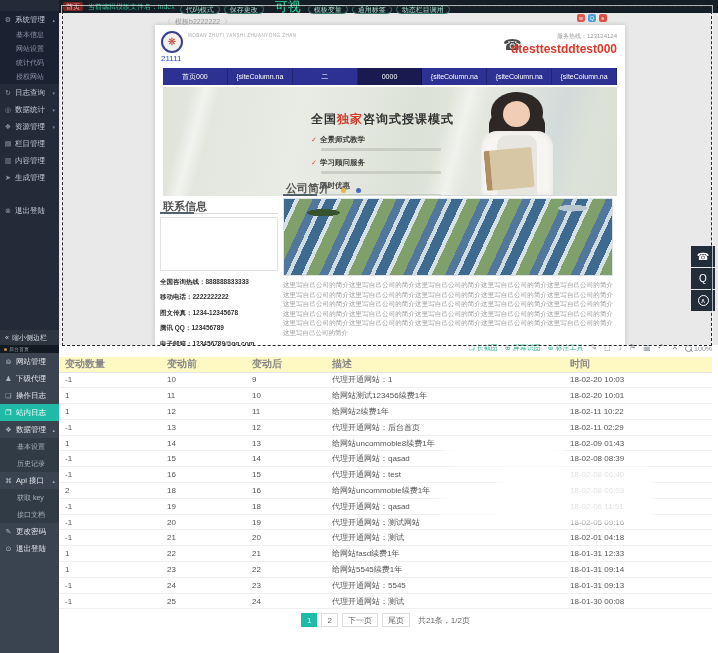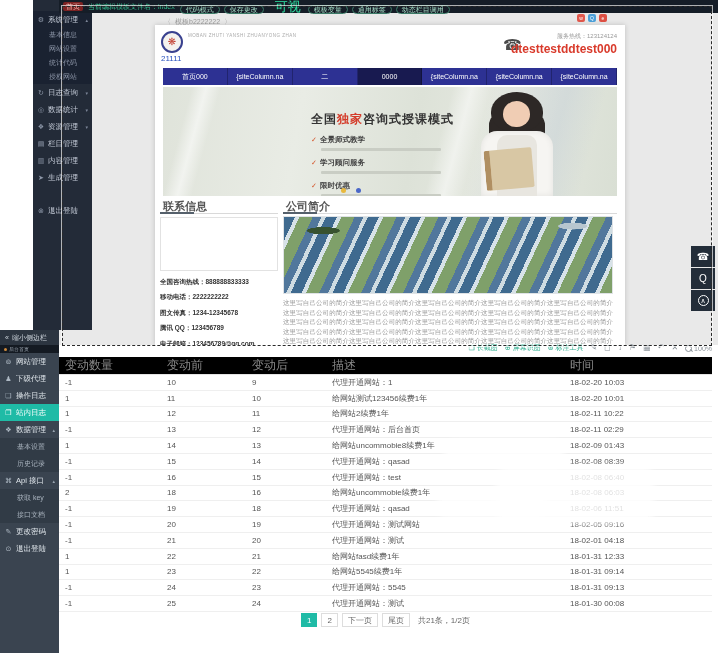--- a/index.html
+++ b/index.html
@@ -9,21 +9,21 @@
   
   .etoolbar{position:absolute;left:59px;top:0;width:659px;height:13px;background:#151d27;
             display:flex;align-items:center;gap:5px;padding:0 4px;z-index:20;}
   .etoolbar .badge{background:#7d2323;color:#f3b8b0;font-size:7px;padding:0 3px;border-radius:2px;line-height:9px;}
   .etoolbar .status{color:#35c08e;font-size:7px;white-space:nowrap;}
   .etoolbar .pill{border:1px solid #3c7c68;color:#a8dfc8;font-size:7px;line-height:8px;
                   padding:0 5px;border-radius:6px;white-space:nowrap;cursor:pointer;}
   .etoolbar .mode{color:#2fe3a4;font-size:13px;margin:10px 2px;}
 
   
-  .esidebar{position:absolute;left:0;top:0;width:59px;height:330px;background:#232b38;z-index:15;overflow:hidden;padding-top:11px;margin-left:33px;}
+  .esidebar{position:absolute;left:0;top:0;width:59px;height:330px;background:#232b38;z-index:15;overflow:hidden;padding-top:11px;}
   .emi{display:flex;align-items:center;height:17px;color:#c3cad6;font-size:7.5px;padding:0 4px;gap:3px;cursor:pointer;}
   .emi .g{font-size:7px;color:#8d97a8;width:8px;text-align:center;}
   .emi .ar{margin-left:auto;font-size:5px;color:#7d8698;}
   .egroup.exp{background:#1a2231;}
   .esub{height:14px;display:flex;align-items:center;color:#8b94a6;font-size:7px;padding-left:16px;cursor:pointer;}
   .emi.gap{margin-top:16px;}
 
   
   .emain{position:absolute;left:59px;top:13px;width:659px;height:332px;background:#e9e9e9;z-index:10;}
   .tabstrip{position:absolute;left:105px;top:4px;color:#9a9a9a;font-size:7px;display:flex;gap:4px;align-items:center;}
@@ -79,21 +79,21 @@
     background:
       radial-gradient(circle at 18% 28%,#3a3230 0 9px,rgba(0,0,0,0) 10px),
       radial-gradient(circle at 46% 32%,#4a3a32 0 9px,rgba(0,0,0,0) 10px),
       radial-gradient(circle at 82% 30%,#241f1e 0 12px,rgba(0,0,0,0) 13px),
       radial-gradient(circle at 80% 55%,#edc8ac 0 8px,rgba(0,0,0,0) 9px),
       radial-gradient(circle at 20% 55%,#e4bb9d 0 6px,rgba(0,0,0,0) 7px),
       radial-gradient(circle at 50% 58%,#e9c3a5 0 6px,rgba(0,0,0,0) 7px),
       linear-gradient(180deg,#cfd4d8 0%,#c4beb6 55%,#8e8populate 0),
       linear-gradient(180deg,#cfd4d8 0%,#c6c0b8 55%,#948b84 100%);}
   .cline{font-size:6.5px;font-weight:bold;color:#333;margin-top:6.5px;white-space:nowrap;}
-  .rightcol{position:absolute;left:128px;top:175px;width:334px;}
+  .rightcol{position:absolute;left:128px;top:157px;width:334px;}
   .bimg{margin-top:2px;width:330px;height:78px;border:1px solid #dfe3e6;overflow:hidden;
     background:
       radial-gradient(ellipse at 12% 18%,#37522f 0 16px,rgba(0,0,0,0) 17px),
       radial-gradient(ellipse at 88% 12%,#b7c6cf 0 14px,rgba(0,0,0,0) 15px),
       repeating-linear-gradient(115deg,#3f6a8f 0 10px,#d7e2e8 10px 14px,#7fa06a 14px 26px,#51779c 26px 34px,#cfdce2 34px 38px),
       #86a06e;}
   .about{margin-top:4px;width:330px;font-size:6.5px;line-height:9.5px;color:#9a9a9a;text-align:justify;word-break:break-all;}
 
   
   .floatw{position:absolute;left:691px;top:246px;z-index:30;display:flex;flex-direction:column;gap:1px;}
@@ -121,21 +121,21 @@
   .captb{position:absolute;right:6px;top:-4px;height:14px;display:flex;align-items:center;gap:7px;z-index:40;}
   .chip{display:flex;align-items:center;gap:2px;color:#2fae8f;font-size:7px;cursor:pointer;white-space:nowrap;}
   .chip .cg{font-size:7px;}
   .tico{color:#8a9299;font-size:8px;cursor:pointer;line-height:10px;}
   .zoomchip{display:flex;align-items:center;gap:2px;color:#8a9299;font-size:7px;cursor:pointer;}
   .mag{position:relative;width:7px;height:7px;}
   .mag:before{content:"";position:absolute;left:0;top:0;width:5px;height:5px;border:1px solid #8a9299;border-radius:50%;}
   .mag:after{content:"";position:absolute;left:5px;top:5px;width:3px;height:1px;background:#8a9299;transform:rotate(45deg);}
 
   table.log{position:absolute;left:0;top:12px;width:653px;border-collapse:collapse;table-layout:fixed;}
-  table.log th{background:#000000;color:#888;font-weight:normal;font-size:12px;text-align:left;height:15px;
+  table.log th{background:#fef9c3;color:#888;font-weight:bold;font-size:10px;text-align:left;height:15px;
                padding:0 0 0 6px;border-bottom:1px solid #e4e4e4;}
   table.log td{color:#555;font-size:8px;height:15.8px;padding:0 0 0 6px;border-bottom:1px solid #efefef;
                white-space:nowrap;overflow:hidden;}
   .redact{position:absolute;background:rgba(255,255,255,.82);border-radius:8px;z-index:35;box-shadow:0 0 6px 4px rgba(255,255,255,.82);}
 
   .pager{position:absolute;left:0;top:268px;width:653px;display:flex;justify-content:center;align-items:center;gap:4px;z-index:30;}
   .pbtn{min-width:14px;height:14px;border:1px solid #ddd;color:#666;font-size:8px;display:flex;align-items:center;
         justify-content:center;padding:0 5px;cursor:pointer;background:#fff;}
   .pbtn.active{background:#1fbba6;border-color:#1fbba6;color:#fff;}
   .psum{font-size:8px;color:#666;margin-left:4px;}

